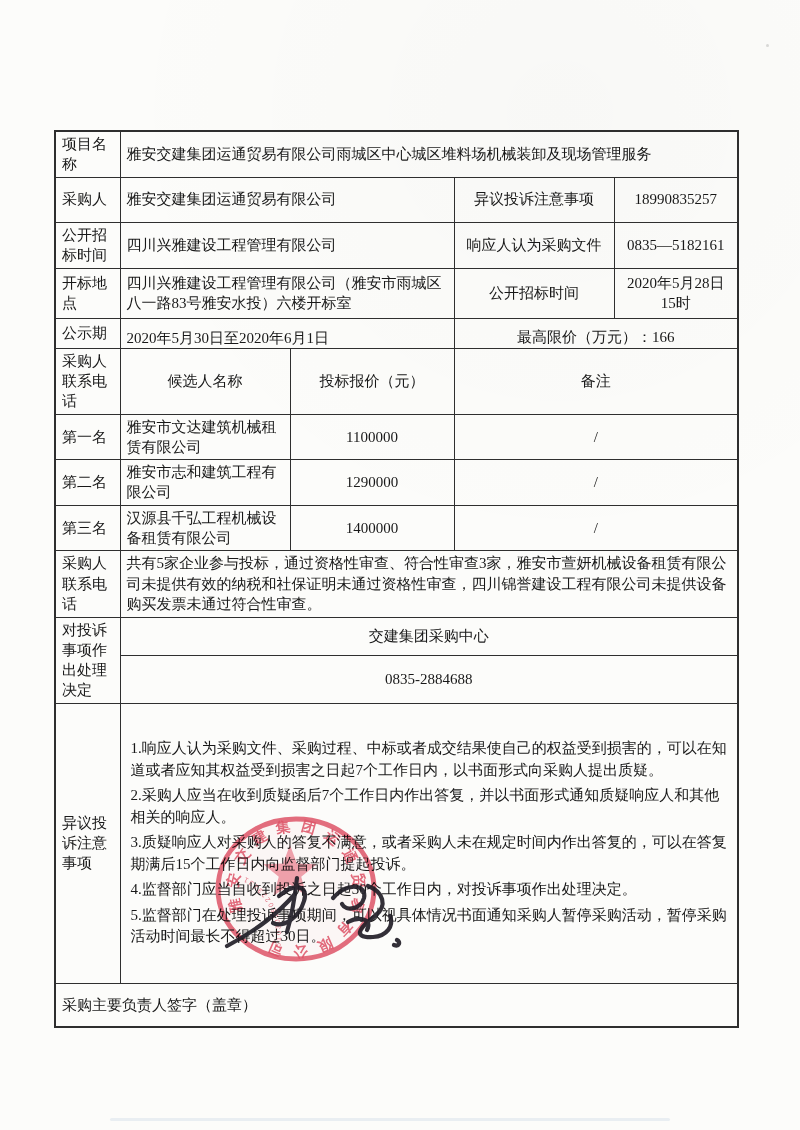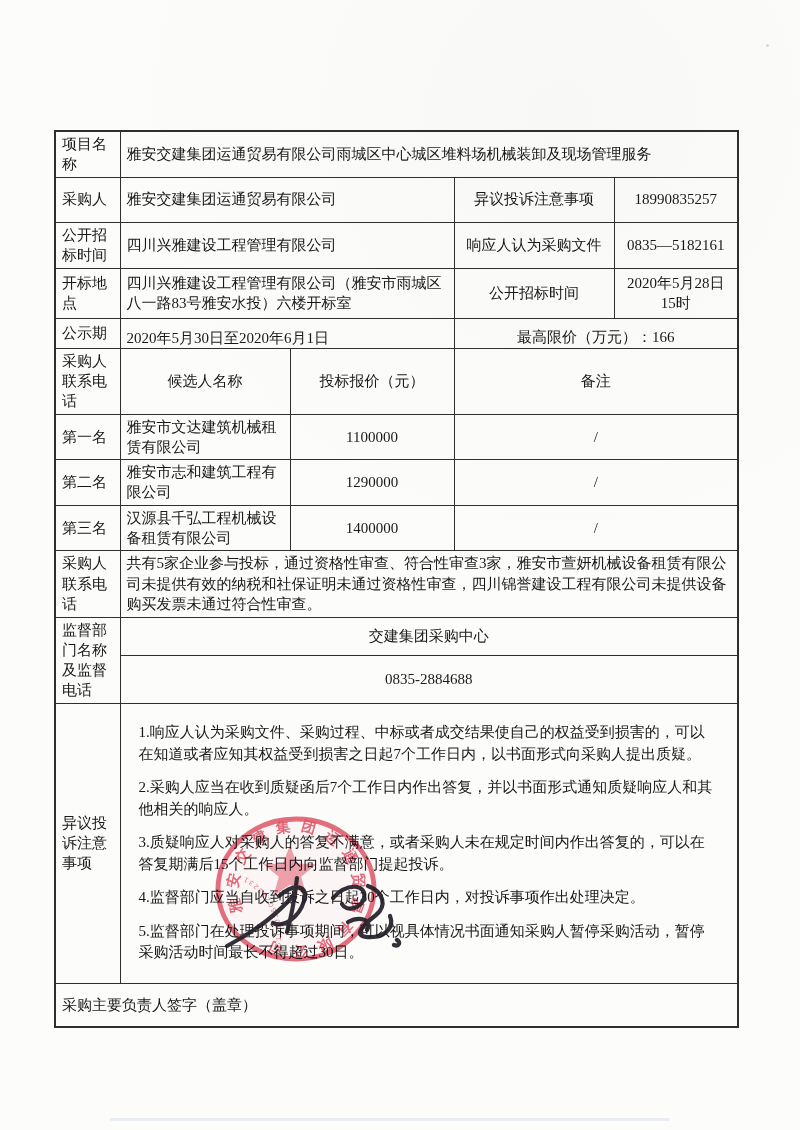--- a/index.html
+++ b/index.html
@@ -29,21 +29,21 @@
   table.main td{
     border:1px solid #2f2f2f;
     font-size:15px;line-height:1.35;
     padding:2px 6px;vertical-align:middle;
     overflow:hidden;
   }
   td.lbl{padding:2px 3px;font-size:14px;line-height:1.3;text-align:left;}
   td.center{text-align:center;}
   td.small{font-size:14px;}
   .objection-cell{vertical-align:top;padding:64px 8px 40px 8px;}
-  .objection-cell p{margin:12px;font-size:15px;line-height:21.5px;text-align:left;}
+  .objection-cell p{margin:4px;font-size:15px;line-height:21.5px;text-align:left;}
   .sig-cell{font-size:15px;padding-left:4px;}
   
   .seal{position:absolute;left:206px;top:812px;width:180px;height:160px;
         mix-blend-mode:multiply;pointer-events:none;}
   .signature{position:absolute;left:215px;top:866px;width:215px;height:90px;
         pointer-events:none;}
   .scan-smudge{position:absolute;left:110px;top:1118px;width:560px;height:3px;
         background:rgba(150,175,205,0.18);border-radius:2px;}
   .speck1{position:absolute;left:766px;top:44px;width:3px;height:3px;border-radius:50%;background:rgba(60,60,60,0.18);}
   .speck2{position:absolute;left:186px;top:1006px;width:4px;height:3px;border-radius:50%;background:rgba(90,90,90,0.10);}
@@ -112,21 +112,21 @@
         <td class="lbl">第三名</td>
         <td>汉源县千弘工程机械设备租赁有限公司</td>
         <td class="center">1400000</td>
         <td colspan="2" class="center">/</td>
       </tr>
       <tr style="height:62px">
         <td class="lbl">采购人联系电话</td>
         <td colspan="4" style="line-height:20.5px">共有5家企业参与投标，通过资格性审查、符合性审查3家，雅安市萱妍机械设备租赁有限公司未提供有效的纳税和社保证明未通过资格性审查，四川锦誉建设工程有限公司未提供设备购买发票未通过符合性审查。</td>
       </tr>
       <tr style="height:33px">
-        <td class="lbl" rowspan="2">监督部门名称及监督电话</td>
+        <td class="lbl" rowspan="2">对投诉事项作出处理决定</td>
         <td colspan="4" class="center">交建集团采购中心</td>
       </tr>
       <tr style="height:40px">
         <td colspan="4" class="center">0835-2884688</td>
       </tr>
       <tr style="height:280px">
         <td class="lbl">异议投诉注意事项</td>
         <td colspan="4" class="objection-cell">
           <p>1.响应人认为采购文件、采购过程、中标或者成交结果使自己的权益受到损害的，可以在知道或者应知其权益受到损害之日起7个工作日内，以书面形式向采购人提出质疑。</p>
           <p>2.采购人应当在收到质疑函后7个工作日内作出答复，并以书面形式通知质疑响应人和其他相关的响应人。</p>

